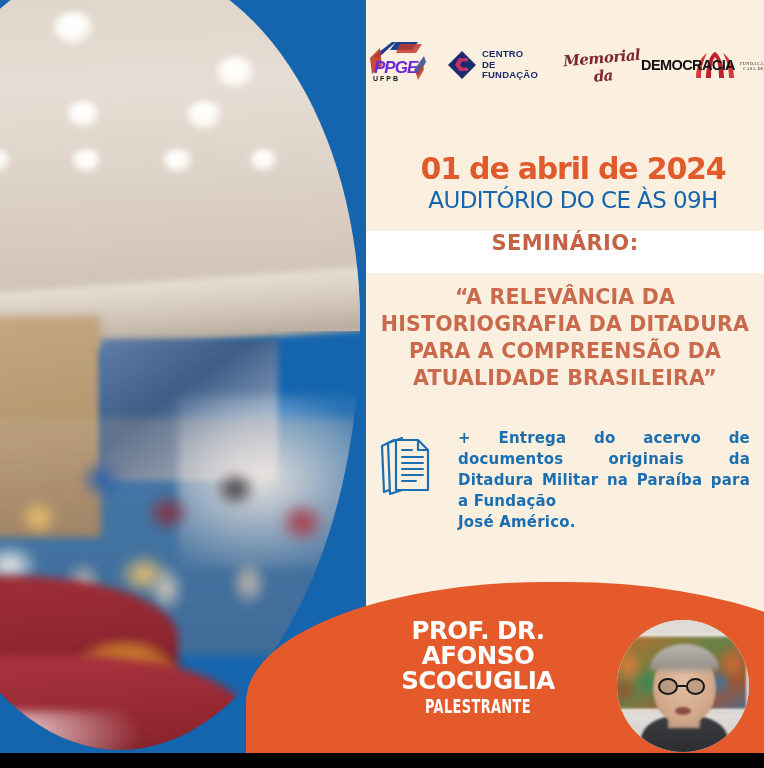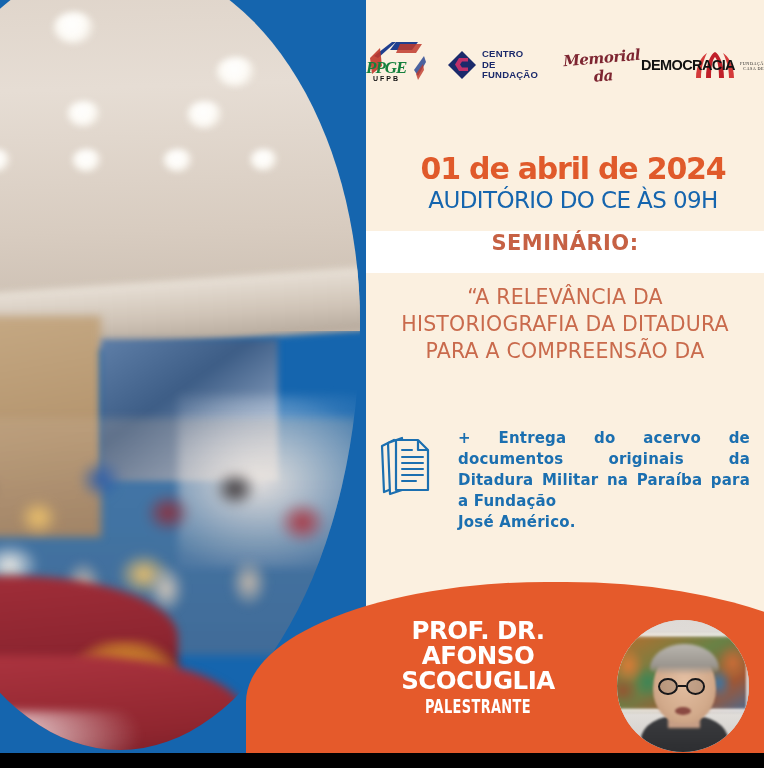--- a/index.html
+++ b/index.html
@@ -122,24 +122,24 @@
     position:absolute; left:0; top:34px;
     width:398px; height:62px;
     display:flex; align-items:center; justify-content:center; gap:26px;
   }
   .logo { display:flex; align-items:center; }
 
   
   .logo-ppge { position:relative; width:66px; height:50px; }
   .ppge-text {
     position:relative; z-index:3;
-    font-family:Liberation Serif, serif;
-    font-weight:bold; color:#15803d; letter-spacing:-1px;
+    font-family:Liberation Sans, sans-serif;
+    font-weight:bold; color:#6d28d9; letter-spacing:-1px;
     font-size:17px; line-height:15px;
-    padding-left:0; padding-top:12px;
+    padding-left:8px; padding-top:12px;
     font-style:italic;
   }
   .ppge-sub {
     position:relative; z-index:3;
     font-size:7px; letter-spacing:2px; color:#111; font-weight:bold;
     padding-left:7px;
   }
 
   
   .logo-ce { display:flex; align-items:center; gap:5px; }
@@ -195,21 +195,21 @@
   .seminar-label {
     font-family:"DejaVu Sans", sans-serif; font-weight:bold;
     font-size:21px; letter-spacing:0.5px; color:#C66144;
   }
 
   
   .title-block {
     position:absolute; left:0; top:284px; width:398px; text-align:center;
   }
   .title-line {
-    font-family:"DejaVu Sans", sans-serif; font-weight:normal;
+    font-family:"DejaVu Sans", sans-serif; font-weight:bold;
     font-size:20.5px; line-height:27px; letter-spacing:0.2px;
     color:#C96A4C; white-space:nowrap;
   }
 
   
   .note-block {
     position:absolute; left:12px; top:428px;
     width:372px;
     display:flex; align-items:flex-start; gap:24px;
   }
@@ -419,20 +419,21 @@
     </div>
 
     <div class="seminar-band">
       <span class="seminar-label">SEMINÁRIO:</span>
     </div>
 
     <div class="title-block">
       <div class="title-line">“A RELEVÂNCIA DA</div>
       <div class="title-line">HISTORIOGRAFIA DA DITADURA</div>
       <div class="title-line">PARA A COMPREENSÃO DA</div>
+      <div class="title-line">ATUALIDADE BRASILEIRA”</div>
     </div>
 
     <div class="note-block">
       <div class="doc-icon">
         <svg width="56" height="66" viewBox="0 0 56 66">
           <g fill="none" stroke="#1B6FB0" stroke-width="2.2" stroke-linejoin="round">
             <path d="M4 14 L16 8 L16 56 L6 60 Z"></path>
             <path d="M10 11 L24 6 L24 58 L12 62 Z" fill="#FBF0E0"></path>
             <path d="M18 8 L40 8 L50 18 L50 58 L18 58 Z" fill="#FBF0E0"></path>
             <path d="M40 8 L40 18 L50 18"></path>

